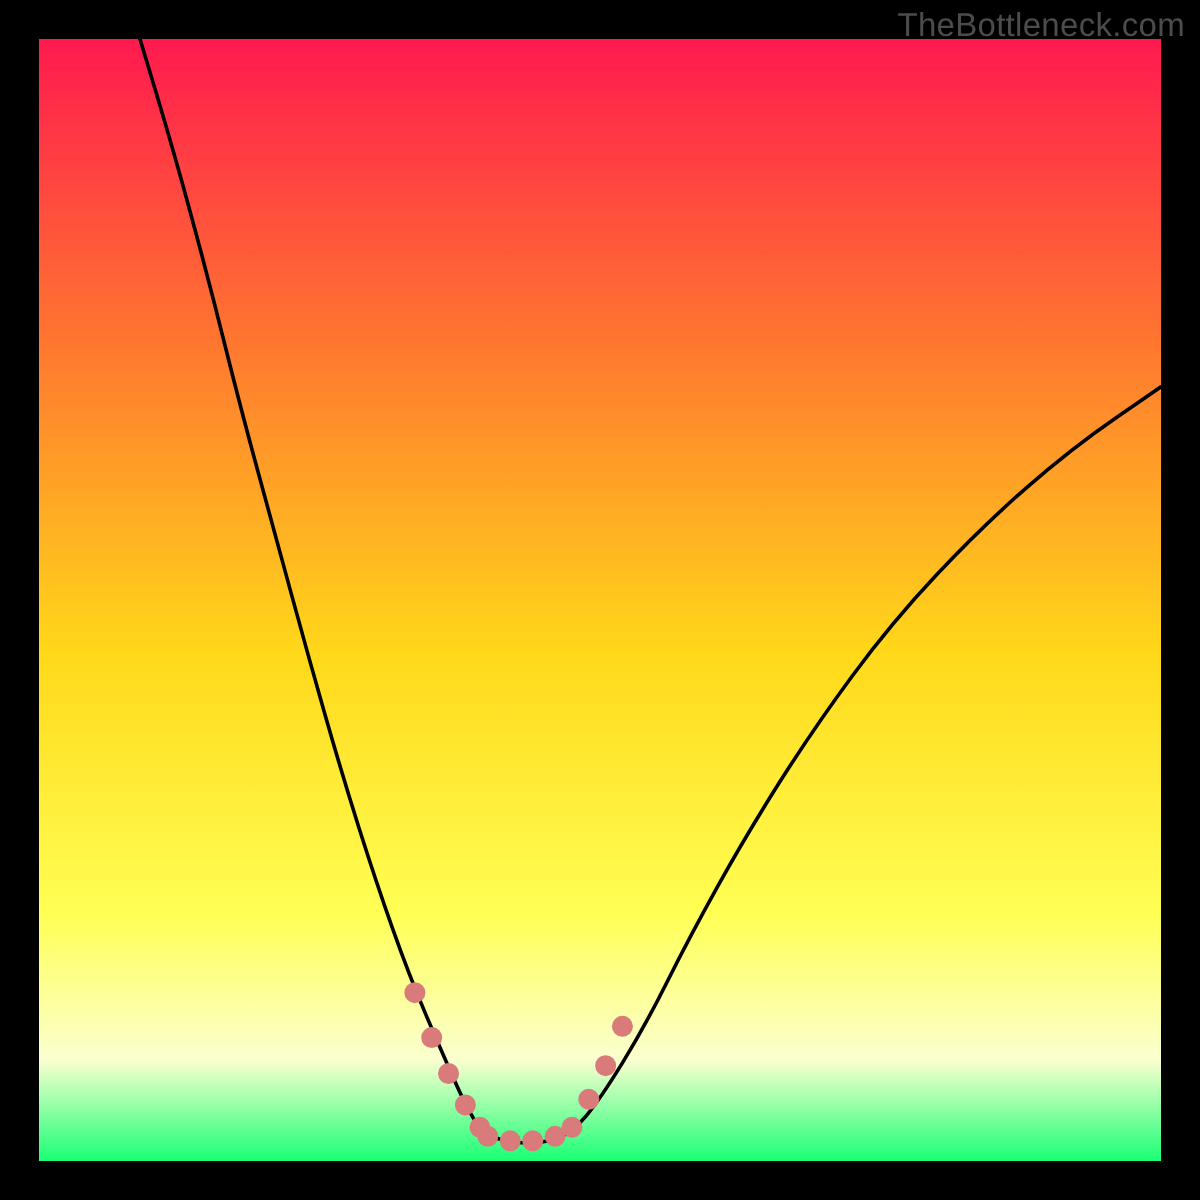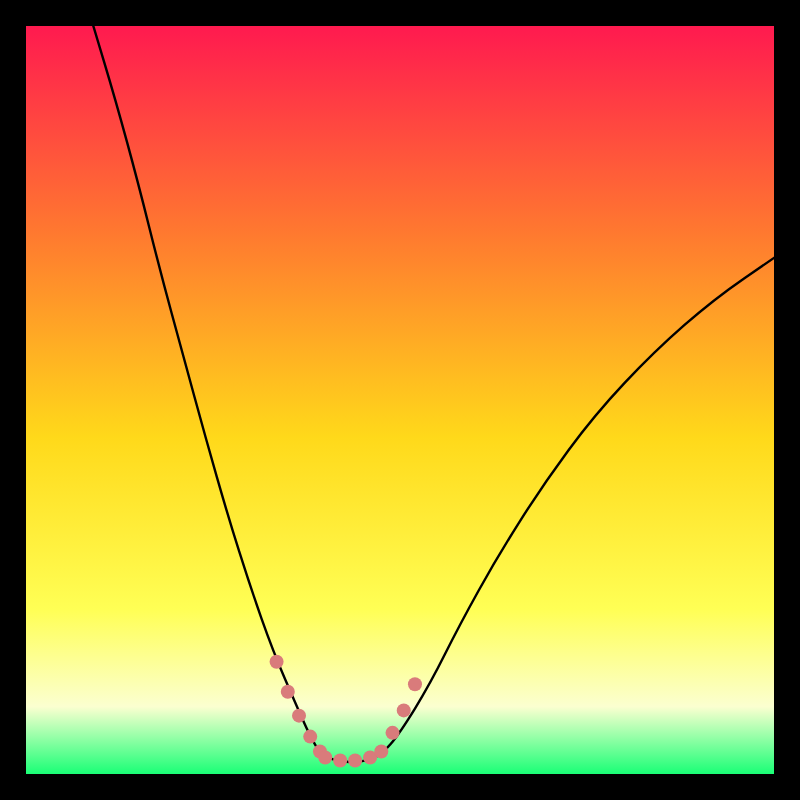--- a/index.html
+++ b/index.html
@@ -40,20 +40,21 @@
   }
   svg {
     display: block;
   }
 </style>
 </head>
 <body>
 
 <div class="frame">
 
+  <div class="watermark">TheBottleneck.com</div>
 
   <div class="plot">
     <svg id="chart-svg" width="748" height="748" viewBox="0 0 748 748">
       <defs>
         <linearGradient id="bg-grad" x1="0" y1="0" x2="0" y2="1">
           <stop id="g0" offset="0%" stop-color="#ff1a4f"></stop>
           <stop id="g1" offset="28%" stop-color="#ff7a2f"></stop>
           <stop id="g2" offset="55%" stop-color="#ffd91a"></stop>
           <stop id="g3" offset="78%" stop-color="#ffff55"></stop>
           <stop id="g4" offset="91%" stop-color="#fbffd0"></stop>

